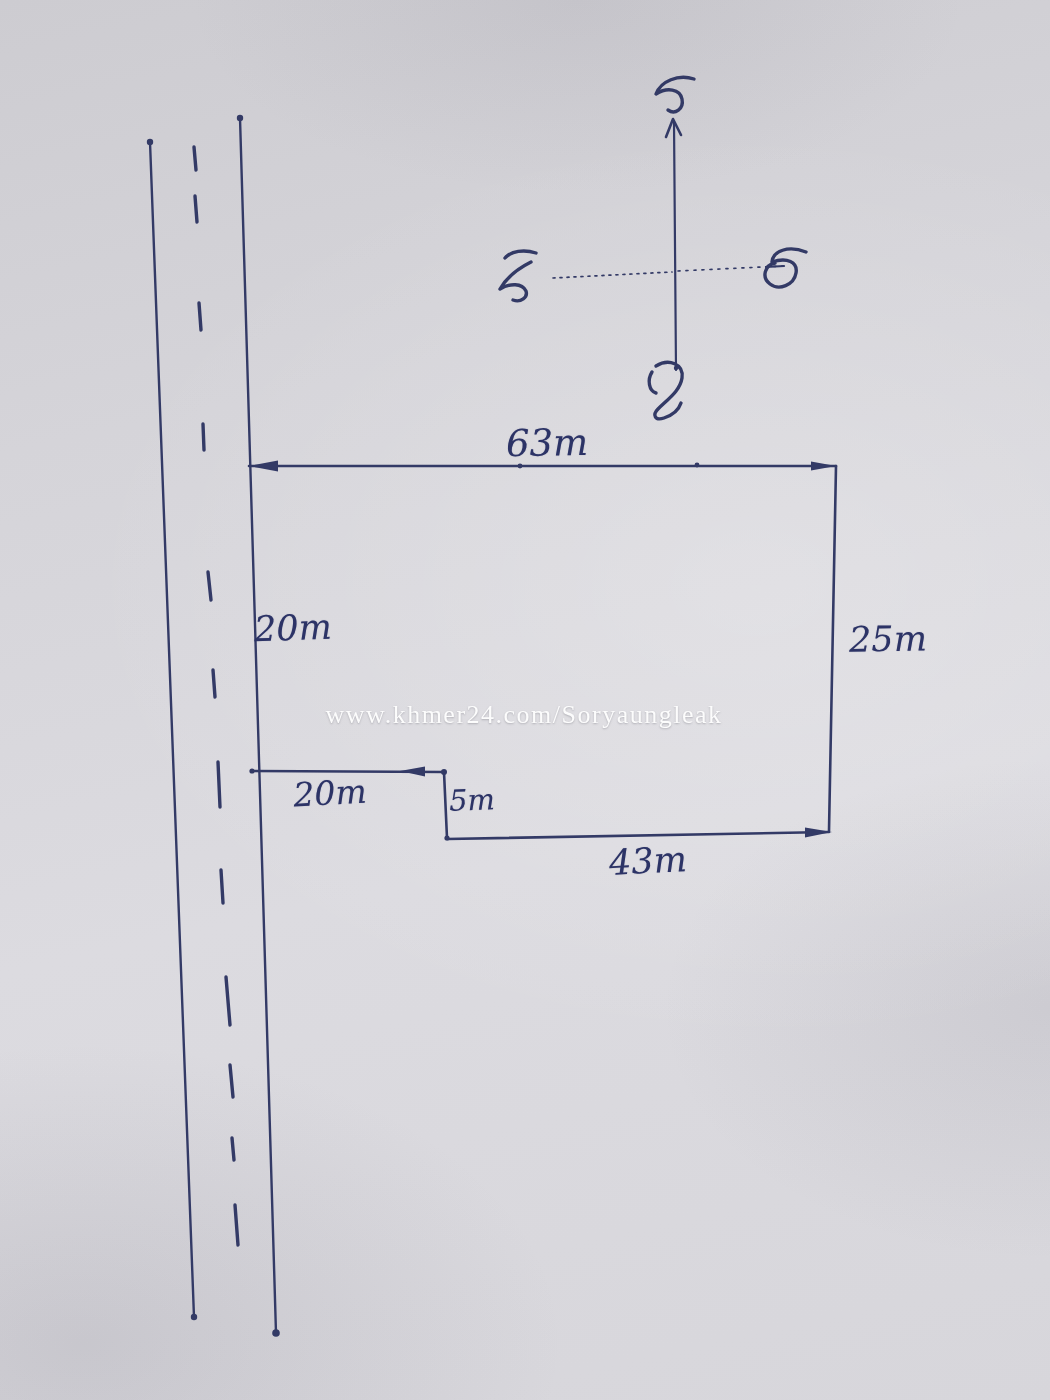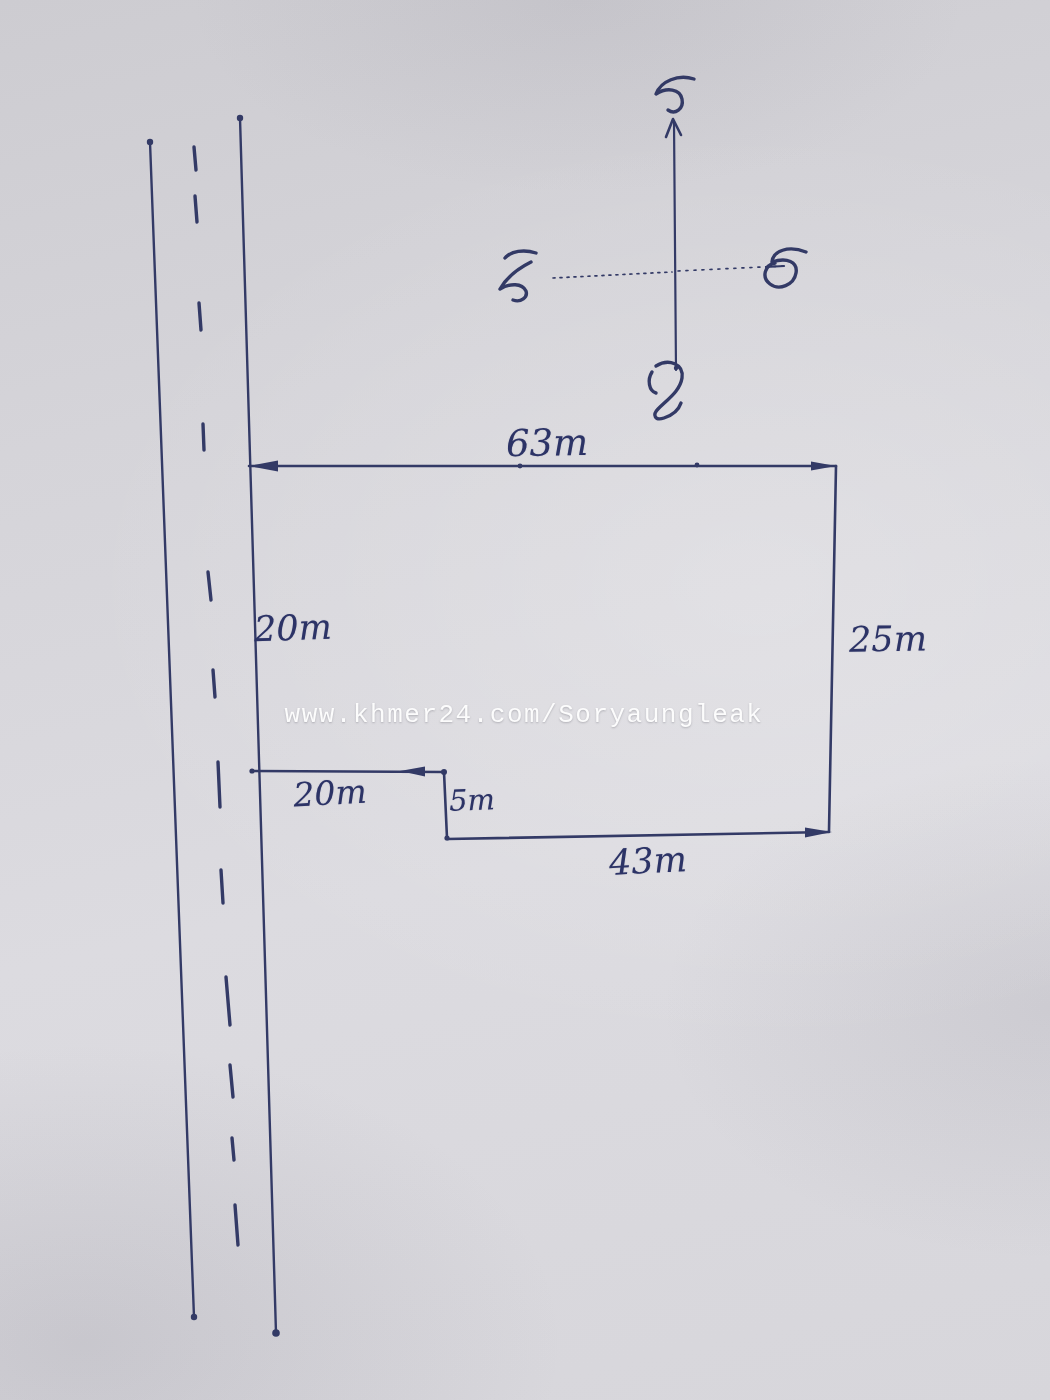--- a/index.html
+++ b/index.html
@@ -20,21 +20,21 @@
   .ink-line{stroke:#333a66;fill:none;stroke-linecap:round;stroke-linejoin:round;}
   .ink-fill{fill:#333a66;stroke:none;}
   .dim{
     position:absolute;color:#2c3366;font-style:italic;
     font-family:"DejaVu Serif", serif;white-space:nowrap;
     transform:translate(-50%,-50%) rotate(-2deg);
     text-shadow:0 0 1px rgba(44,51,102,0.35);
   }
   .watermark{
     position:absolute;left:524px;top:715px;transform:translate(-50%,-50%);
-    color:rgba(255,255,255,0.95);font-family:Liberation Mono, monospace;
+    color:rgba(255,255,255,0.95);font-family:Liberation Serif, serif;
     font-size:26px;letter-spacing:1.5px;white-space:nowrap;
     text-shadow:0 1px 2px rgba(120,120,128,0.45);
   }
 </style>
 </head>
 <body>
 
 <div class="paper">
 
   <svg class="sketch" viewBox="0 0 1050 1400">

